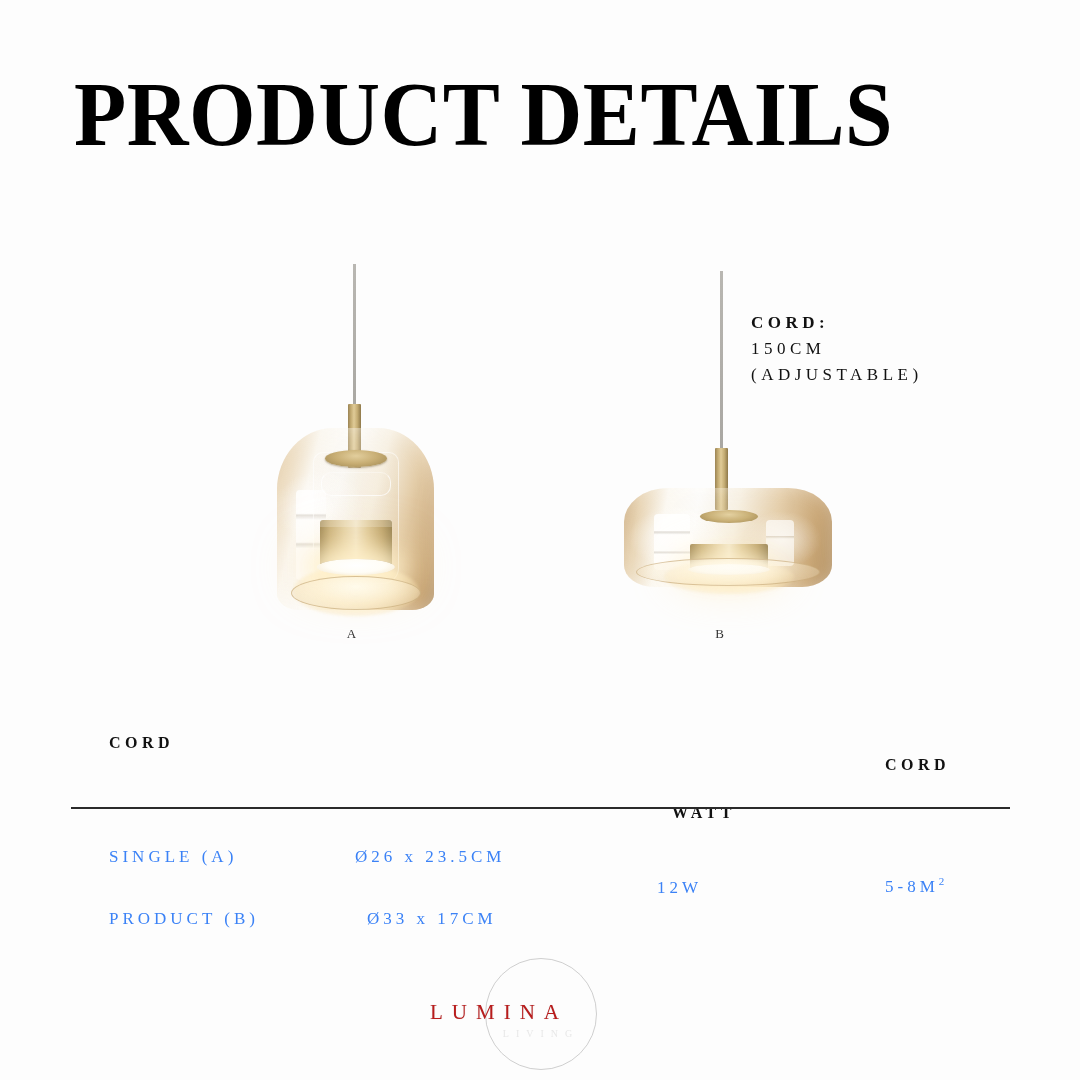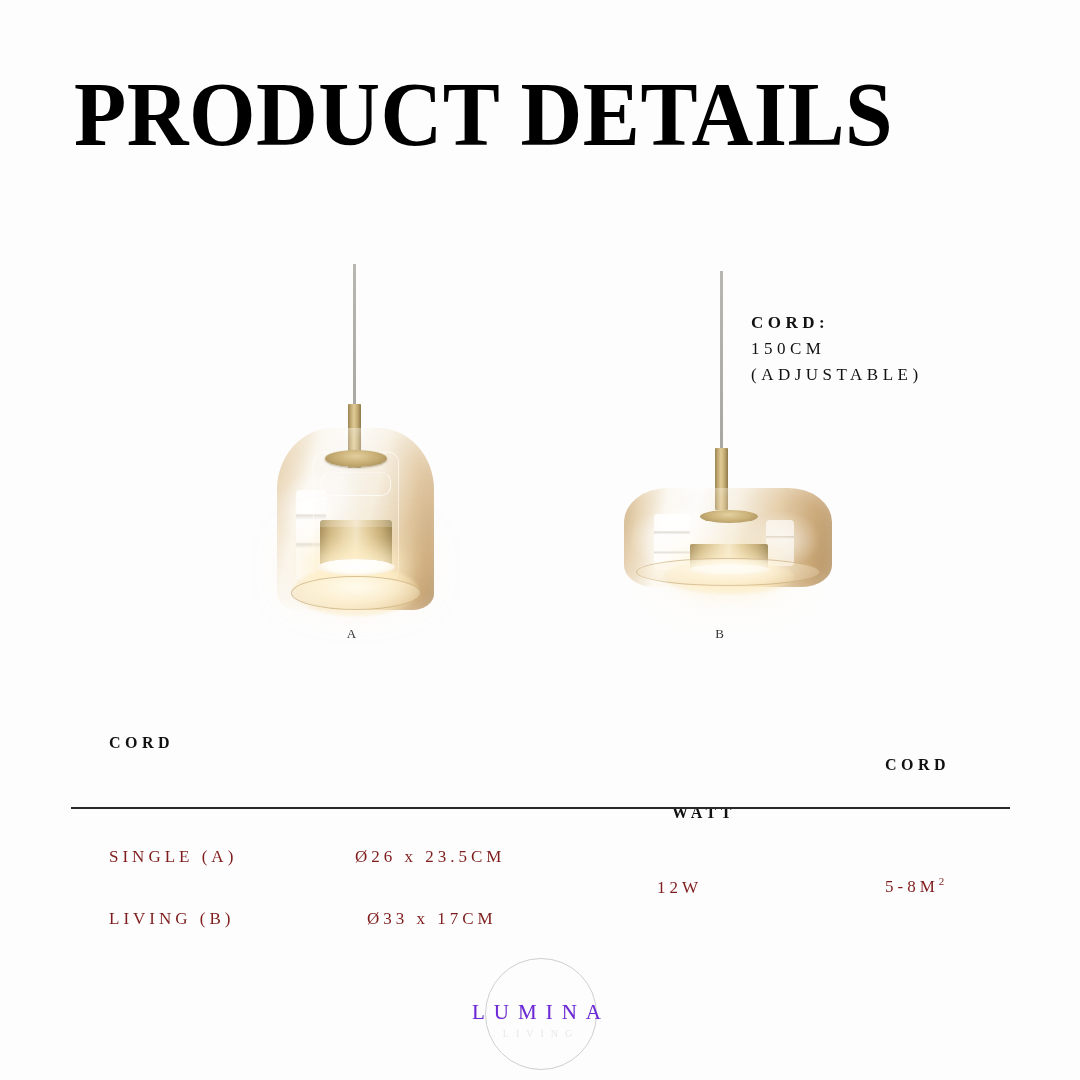--- a/index.html
+++ b/index.html
@@ -346,21 +346,21 @@
   }
 
   .spec-body {
     position: relative;
     height: 160px;
   }
   .spec-cell {
     position: absolute;
     font-size: 17px;
     letter-spacing: 4px;
-    color: #7f1d1d;
+    color: #3b82f6;
     white-space: nowrap;
   }
   .cell-type-a { left: 38px;  top: 40px; }
   .cell-dim-a  { left: 284px; top: 40px; }
   .cell-type-b { left: 38px;  top: 102px; }
   .cell-dim-b  { left: 296px; top: 102px; }
   .cell-watt   { left: 586px; top: 71px; }
   .cell-area   { left: 814px; top: 68px; }
   .cell-area sup { font-size: 11px; letter-spacing: 0; }
 
@@ -376,25 +376,24 @@
     position: absolute;
     inset: 0;
     border-radius: 50%;
     border: 1.5px solid #cfcfcf;
   }
   .watermark .wm-main {
     position: absolute;
     left: -55px;
     top: 42px;
     width: 222px;
-    text-align: center;
     font-size: 21px;
     font-weight: 400;
     letter-spacing: 9px;
-    color: #6d28d9;
+    color: #b91c1c;
     text-shadow: 0 0 1px #d2d2d2;
   }
   .watermark .wm-sub {
     position: absolute;
     left: -55px;
     top: 70px;
     width: 222px;
     text-align: center;
     font-size: 10px;
     letter-spacing: 7px;
@@ -450,21 +449,21 @@
     <div class="spec-head">
       <div class="col col-type">CORD</div>
       <div class="col col-watt">WATT</div>
       <div class="col col-area">CORD</div>
       <div class="spec-divider"></div>
     </div>
 
     <div class="spec-body">
       <div class="spec-cell cell-type-a">SINGLE (A)</div>
       <div class="spec-cell cell-dim-a">Ø26 x 23.5CM</div>
-      <div class="spec-cell cell-type-b">LIVING (B)</div>
+      <div class="spec-cell cell-type-b">PRODUCT (B)</div>
       <div class="spec-cell cell-dim-b">Ø33 x 17CM</div>
       <div class="spec-cell cell-watt">12W</div>
       <div class="spec-cell cell-area"><span>5-8M</span><sup>2</sup></div>
     </div>
   </div>
 
   <div class="watermark">
     <div class="ring"></div>
     <div class="wm-main">LUMINA</div>
     <div class="wm-sub">LIVING</div>

